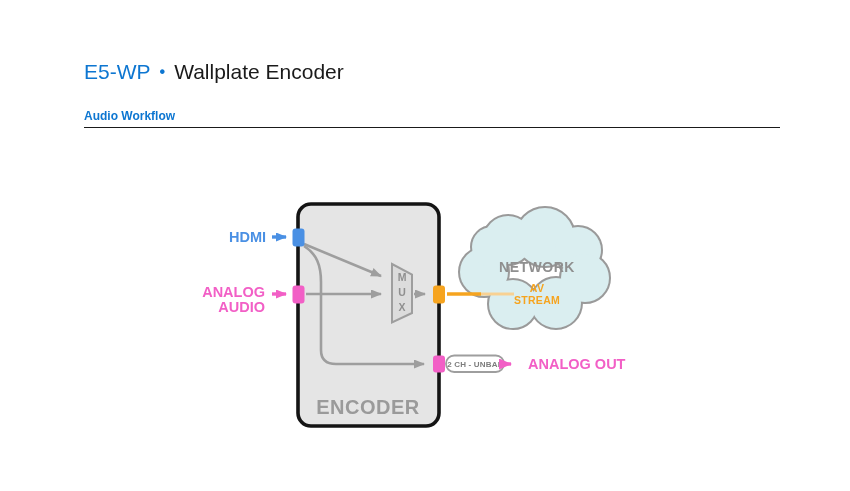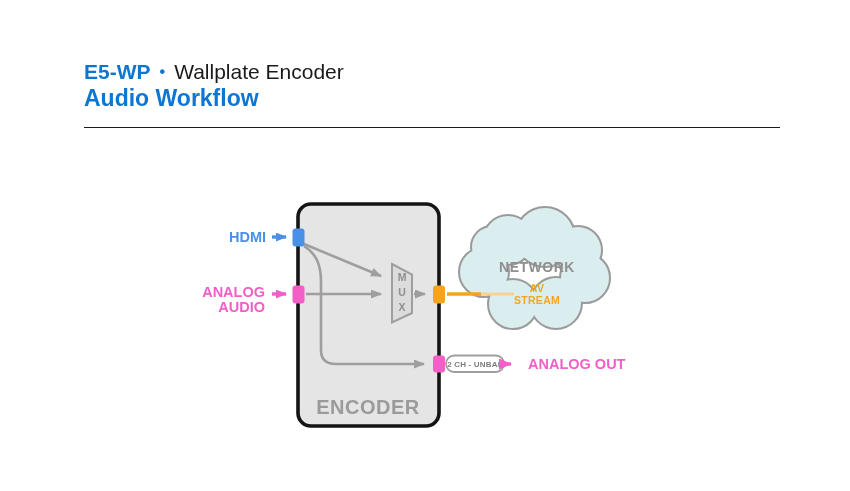--- a/index.html
+++ b/index.html
@@ -17,24 +17,24 @@
     --color-cloud-stroke:#9a9a9a;
     --color-text-dark:#1a1a1a;
   }
   *{margin:0;padding:0;box-sizing:border-box;}
   html,body{width:850px;height:491px;background:#ffffff;overflow:hidden;
     font-family:"Liberation Sans", sans-serif;}
   .page{position:relative;width:850px;height:491px;}
 
   .header{position:absolute;left:84px;top:60px;width:700px;}
   .title-line{font-size:21px;line-height:24px;white-space:nowrap;}
-  .product{color:var(--color-brand-blue);font-weight:bold;}
+  .product{color:var(--color-brand-blue);font-weight:normal;}
   .sep{color:var(--color-brand-blue);font-weight:bold;font-size:16px;padding:0 9px;vertical-align:2px;}
   .title-rest{color:var(--color-text-dark);font-weight:400;margin-top:8px;}
-  .section{margin-top:1px;font-size:23px;font-weight:bold;color:var(--color-brand-blue);}
+  .section{margin-top:25px;font-size:12px;font-weight:bold;color:var(--color-brand-blue);}
   .rule{position:absolute;left:84px;top:127px;width:696px;height:0;
     border-top:1.6px solid var(--color-text-dark);}
 
   svg{position:absolute;left:0;top:0;}
   svg text{font-family:"Liberation Sans", sans-serif;}
 
   .encoder-box{fill:var(--color-encoder-fill);stroke:var(--color-encoder-border);stroke-width:3.6px;}
   .encoder-label{font-size:20px;font-weight:bold;fill:#9a9a9a;letter-spacing:0.5px;}
   .gray-line{stroke:var(--color-gray-line);stroke-width:2.6px;fill:none;}
   .mux-shape{fill:var(--color-mux-fill);stroke:var(--color-gray-line);stroke-width:2px;}

